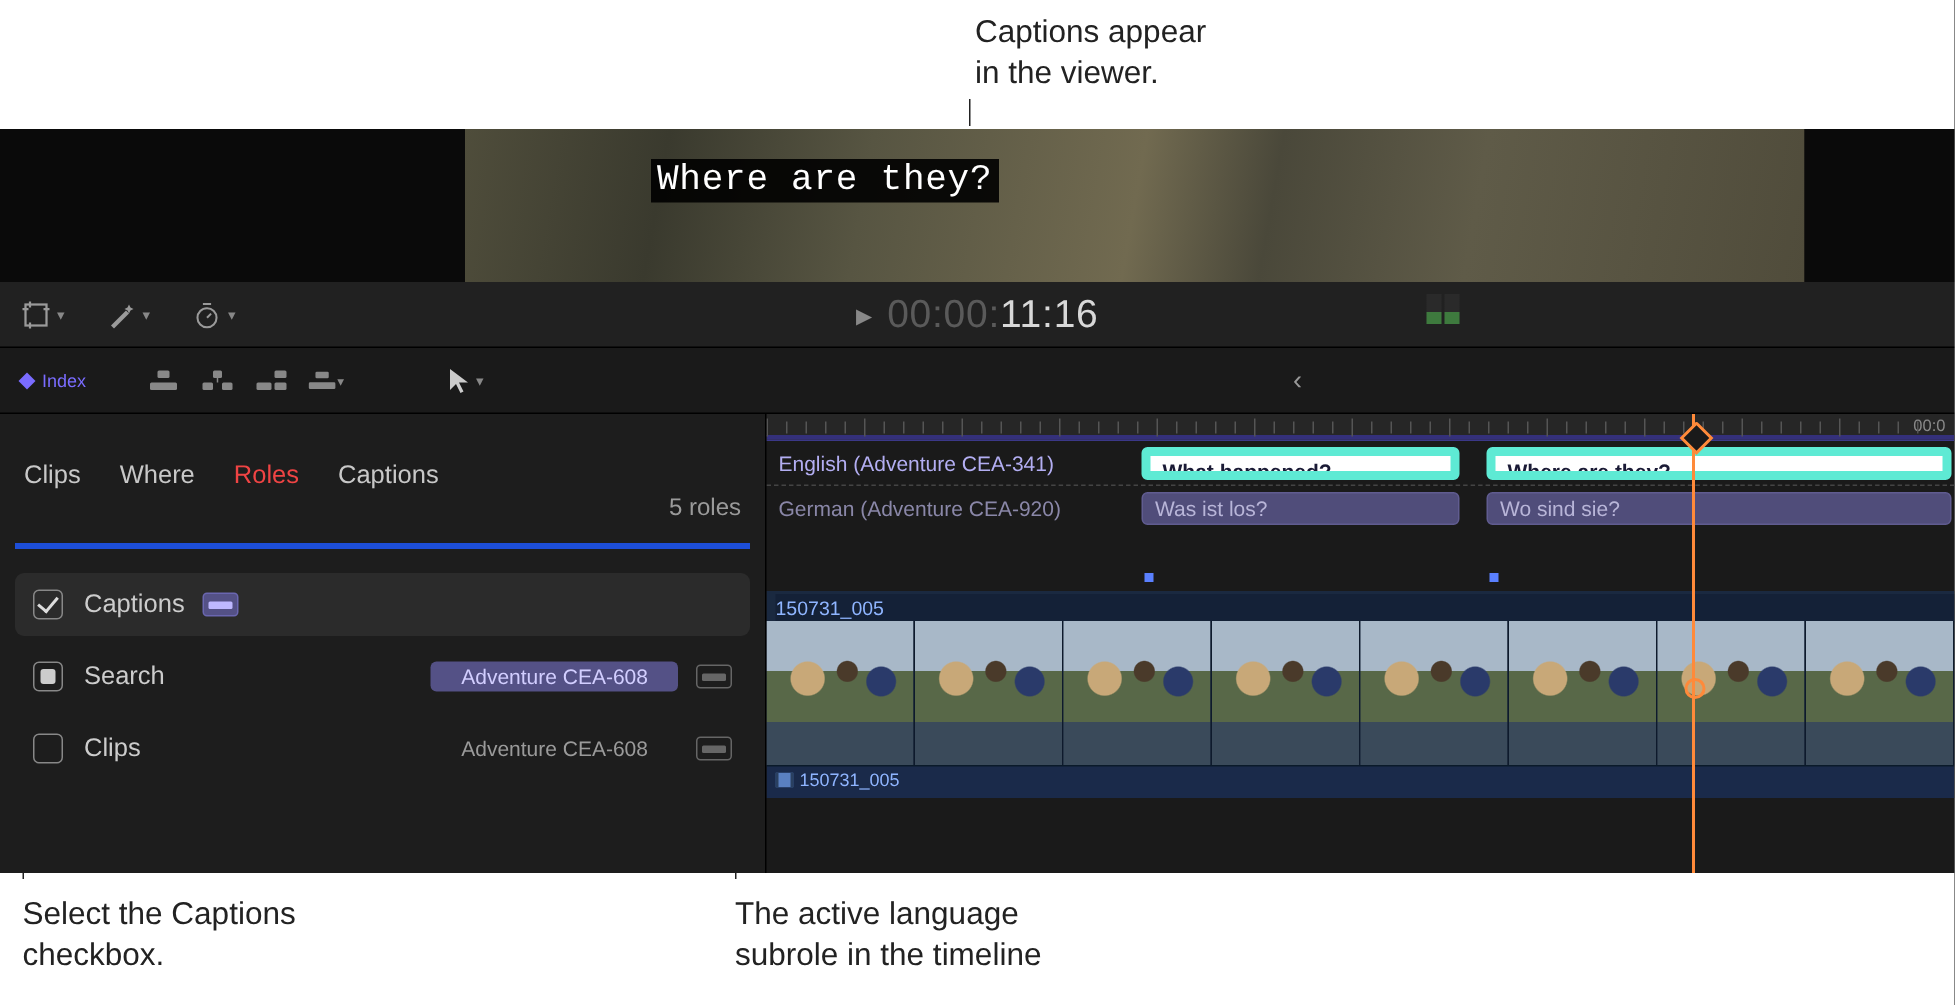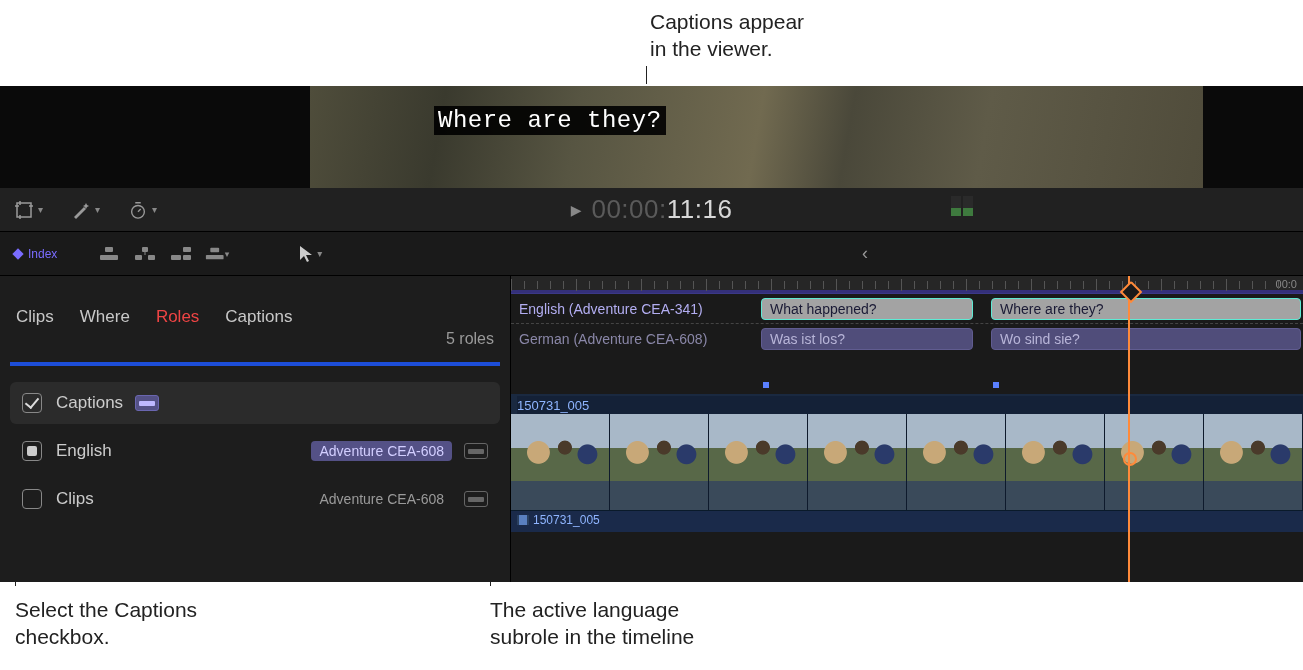--- a/index.html
+++ b/index.html
@@ -60,21 +60,21 @@
   .tabs .tab.active { color:#ef4444; }
   .tabs .count { margin-left:auto; color:#9a9a9a; font-size:16px;margin-top:44px; }
 
   .roles-list { padding-top:16px; }
   .role-row { display:flex; align-items:center; height:42px; padding:0 12px; border-radius:6px; margin-bottom:6px; }
   .role-row.sel { background:#2b2b2b; }
   .cb { width:20px; height:20px; border:1.5px solid #888; border-radius:4px; margin-right:14px; display:flex; align-items:center; justify-content:center; position:relative; flex-shrink:0; }
   .cb.ck::after { content:""; width:6px; height:11px; border:solid #ddd; border-width:0 2px 2px 0; transform:rotate(40deg); margin-top:-3px; }
   .cb.half::after { content:""; width:10px; height:10px; background:#ccc; border-radius:2px; }
   .role-row .lbl { color:#ccc; font-size:17px; }
-  .role-row .sublbl { margin-left:auto; font-size:14px; padding:2px 8px; border-radius:4px; }
+  .role-row .sublbl { margin-left:auto; font-size:14px; padding:2px 20px; border-radius:4px; }
   .role-row .sublbl.hl { background:#545186; color:#d2ceff; font-weight:500; }
   .role-row .sublbl.dim { color:#9a9a9a; }
   .rect-ico { width:24px; height:16px; border:1px solid #666; border-radius:3px; margin-left:12px; position:relative; flex-shrink:0; }
   .rect-ico::after { content:""; position:absolute; left:3px; right:3px; top:5px; height:5px; background:#666; border-radius:1px; }
   .rect-ico.on { background:#545186; border-color:#6a66b0; }
   .rect-ico.on::after { background:#beb8ff; }
 
   .role-row.sub { padding-left:12px; }
 
   
@@ -85,21 +85,21 @@
 
   .playhead { position:absolute; top:0; bottom:0; width:2px; background:#ff8a3a; z-index:20; }
   .playhead::before { content:""; position:absolute; top:8px; left:-5px; width:12px; height:12px; background:#1a1a1a; border:2px solid #ff8a3a; transform:rotate(45deg); border-top-left-radius:2px;}
   .playhead::after { content:""; position:absolute; top:176px; left:-5px; width:10px; height:10px; border:2px solid #ff8a3a; border-radius:50%; background:transparent; }
 
   .cap-lane { padding:4px 0 4px 8px; display:flex; align-items:center; height:30px; position:relative; }
   .cap-lane .lane-label { color:#b3aef2; font-size:14px; width:228px; }
   .cap-lane.dim .lane-label { color:#8a87a8; }
   .cap-lane.dashed { border-bottom:1px dashed #444; }
   .cap-clip { position:absolute; height:22px; border-radius:4px; font-size:14px; padding:2px 8px; top:4px; white-space:nowrap; overflow:hidden;}
-  .cap-clip.en { background:#a3a3a3; color:#1a1a35; border:1px solid #5eead4; }
+  .cap-clip.en { background:#ffffff; color:#1a1a35; border:6px solid #5eead4;font-weight:bold; }
   .cap-clip.de { background:#504d7a; color:#b8b5d8; border:1px solid #605c90; }
 
   .gap { height:40px; position:relative; }
   .gap .marker { position:absolute; top:28px; width:6px; height:6px; background:#5a80ff; }
 
   .video-lane { height:116px; background:#1a2940; position:relative; }
   .video-lane .clip-title { position:absolute; top:2px; left:6px; color:#8fb5ff; font-size:13px; background:#142137; right:0; padding:2px 0;}
   .filmstrip { position:absolute; top:20px; left:0; right:0; bottom:0; display:flex; }
   .frame { flex:1; border-right:1px solid #0e1a2c; background:
      radial-gradient(circle at 28% 40%, #c8a878 0 12%, transparent 13%),
@@ -222,21 +222,21 @@
       </div>
 
       <div class="roles-list">
         <div class="role-row sel">
           <span class="cb ck"></span>
           <span class="lbl">Captions</span>
           <span class="rect-ico on"></span>
         </div>
         <div class="role-row sub">
           <span class="cb half"></span>
-          <span class="lbl">English</span>
+          <span class="lbl">Search</span>
           <span class="sublbl hl">Adventure CEA-608</span>
           <span class="rect-ico"></span>
         </div>
         <div class="role-row sub">
           <span class="cb"></span>
           <span class="lbl">Clips</span>
           <span class="sublbl dim">Adventure CEA-608</span>
           <span class="rect-ico"></span>
         </div>
       </div>
@@ -307,21 +307,21 @@
           <div class="tick" style="left: 754px;"></div>
           <div class="tick" style="left: 767px;"></div>
         </div>
 
       <div class="cap-lane dashed">
         <span class="lane-label">English (Adventure CEA-341)</span>
         <div class="cap-clip en" style="left:250px;width:212px">What happened?</div>
         <div class="cap-clip en" style="left:480px;width:310px">Where are they?</div>
       </div>
       <div class="cap-lane dim">
-        <span class="lane-label">German (Adventure CEA-608)</span>
+        <span class="lane-label">German (Adventure CEA-920)</span>
         <div class="cap-clip de" style="left:480px;width:310px">Wo sind sie?</div>
         <div class="cap-clip de" style="left:250px;width:212px">Was ist los?</div>
       </div>
 
       <div class="gap">
         <span class="marker" style="left:252px"></span>
         <span class="marker" style="left:482px"></span>
       </div>
 
       <div class="video-lane">

